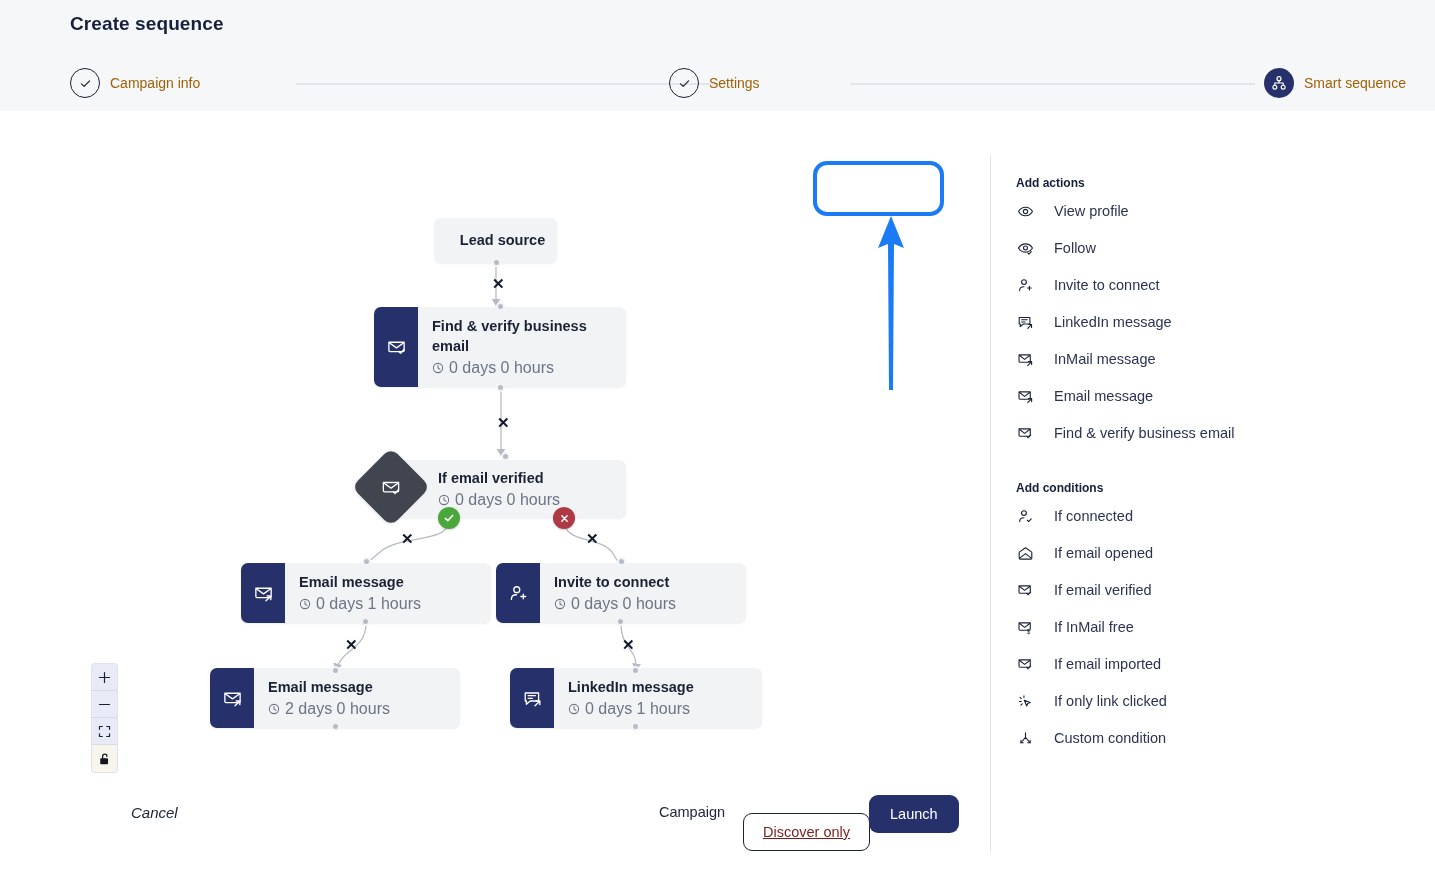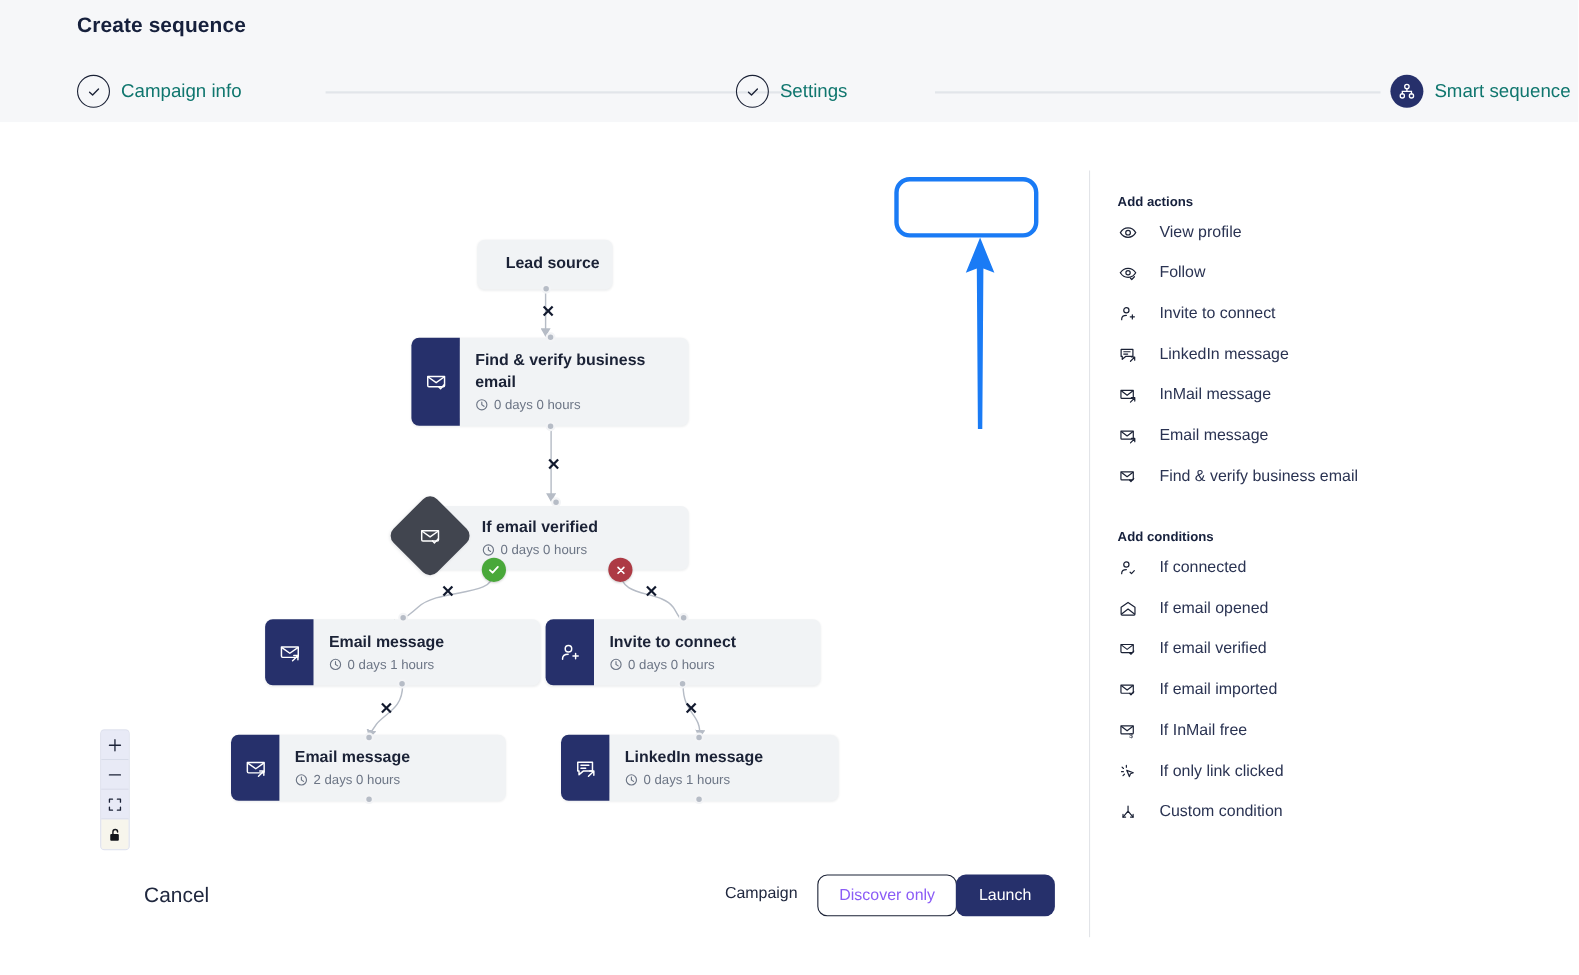--- a/index.html
+++ b/index.html
@@ -28,21 +28,21 @@
     width: 1296px; height: 32px;
   }
   .step { position: absolute; display: flex; align-items: center; gap: 10px; top: 0; }
   .step-circle {
     width: 30px; height: 30px; border-radius: 50%;
     display: flex; align-items: center; justify-content: center;
     flex: 0 0 auto;
   }
   .step-circle.outline { border: 1.4px solid #1b2236; background: transparent; }
   .step-circle.filled { background: #26306b; }
-  .step-label { font-size: 17px; color: #0f766e; white-space: nowrap; }
+  .step-label { font-size: 14px; color: #a16207; white-space: nowrap; }
   .step-line {
     position: absolute; top: 15px; height: 1.5px; background: #e2e5ea;
   }
 
   
   .toolbar { position: absolute; left: 660px; top: 172px; display: flex; align-items: center; gap: 0; }
   .tb-btn {
     display: flex; align-items: center; gap: 10px;
     font-size: 14.5px; color: #20283f;
     background: transparent; border: none; cursor: pointer;
@@ -72,21 +72,21 @@
     overflow: visible;
   }
   .node-icon {
     width: 44px; flex: 0 0 44px;
     background: #26306b; border-radius: 7px 0 0 7px;
     display: flex; align-items: center; justify-content: center;
     color: #ffffff;
   }
   .node-body { flex: 1 1 auto; padding: 10px 14px; display: flex; flex-direction: column; justify-content: center; }
   .node-title { font-size: 14.5px; font-weight: 700; color: #1b2236; line-height: 1.35; }
-  .node-sub { display: flex; align-items: center; gap: 5px; font-size: 12px; color: #6c7585; margin-top: 2px; }
+  .node-sub { display: flex; align-items: center; gap: 5px; font-size: 16px; color: #6c7585; margin-top: 2px; }
 
   .node.plain { justify-content: center; align-items: center; padding: 0; }
   .node.plain .node-title { font-weight: 700; font-size: 14.5px; padding-left: 14px; }
 
   
   .cond-diamond {
     position: absolute; width: 56px; height: 56px;
     background: #41454f; border-radius: 9px;
     transform: rotate(45deg);
     display: flex; align-items: center; justify-content: center;
@@ -136,33 +136,35 @@
     display: flex; align-items: flex-start; gap: 20px;
     height: 37px; cursor: pointer; color: #2a3352; font-size: 14.5px;
   }
   .side-ico { width: 18px; display: flex; align-items: center; justify-content: center; color: #1b2236; flex: 0 0 18px; }
   .side-gap { height: 19px; }
 
   
   .footer { position: absolute; left: 0; top: 795px; width: 990px; height: 60px; }
   .btn-cancel {
     position: absolute; left: 131px; top: 9px;
-    background: none; border: none; font-size: 19px; color: #20283f; cursor: pointer;
+    background: none; border: none; font-size: 15px; color: #20283f; cursor: pointer;
     font-family: "Liberation Sans", sans-serif;
+    font-style: italic;
   }
   .btn-previous {
     position: absolute; left: 659px; top: 9px;
     background: none; border: none; font-size: 14.5px; color: #20283f; cursor: pointer;
     font-family: "Liberation Sans", sans-serif;
   }
   .btn-discover {
-    position: absolute; left: 743px; top: 0px;
+    position: absolute; left: 743px; top: 18px;
     background: #fff; border: 1.4px solid #1b2236; border-radius: 9px;
-    padding: 10px 19px; font-size: 14.5px; color: #8b5cf6; cursor: pointer;
+    padding: 10px 19px; font-size: 14.5px; color: #7f1d1d; cursor: pointer;
     font-family: "Liberation Sans", sans-serif;
+    text-decoration: underline;
   }
   .btn-launch {
     position: absolute; left: 869px; top: 0px;
     background: #26306b; border: none; border-radius: 9px;
     padding: 11px 21px; font-size: 14.5px; color: #fff; cursor: pointer; font-weight: 400;
     font-family: "Liberation Sans", sans-serif;
   }
 </style>
 </head>
 <body>
@@ -533,35 +535,35 @@
             </svg>
         </span>
         <span>If email verified</span>
       </div>
 
       <div class="side-item">
         <span class="side-ico">
           <svg width="17" height="17" viewBox="0 0 20 20">
               <path d="M2.4 4.6h13.2v7.6a1 1 0 0 1-1 1H3.4a1 1 0 0 1-1-1z" fill="none" stroke="#1b2236" stroke-width="1.3" stroke-linejoin="round"></path>
               <path d="M2.7 5 9 9.8 15.3 5" fill="none" stroke="#1b2236" stroke-width="1.3" stroke-linejoin="round"></path>
-              <path d="M11.6 13.4l1.5 1.6 3-3.4" fill="none" stroke="#1b2236" stroke-width="1.3" stroke-linecap="round" stroke-linejoin="round"></path>
-            </svg>
-        </span>
-        <span>If email imported</span>
+              <text x="11.4" y="18" font-size="7.4" font-family="Liberation Sans, sans-serif" fill="#1b2236">$</text>
+            </svg>
+        </span>
+        <span>If InMail free</span>
       </div>
 
       <div class="side-item">
         <span class="side-ico">
           <svg width="17" height="17" viewBox="0 0 20 20">
               <path d="M2.4 4.6h13.2v7.6a1 1 0 0 1-1 1H3.4a1 1 0 0 1-1-1z" fill="none" stroke="#1b2236" stroke-width="1.3" stroke-linejoin="round"></path>
               <path d="M2.7 5 9 9.8 15.3 5" fill="none" stroke="#1b2236" stroke-width="1.3" stroke-linejoin="round"></path>
-              <text x="11.4" y="18" font-size="7.4" font-family="Liberation Sans, sans-serif" fill="#1b2236">$</text>
-            </svg>
-        </span>
-        <span>If InMail free</span>
+              <path d="M11.6 13.4l1.5 1.6 3-3.4" fill="none" stroke="#1b2236" stroke-width="1.3" stroke-linecap="round" stroke-linejoin="round"></path>
+            </svg>
+        </span>
+        <span>If email imported</span>
       </div>
 
       <div class="side-item">
         <span class="side-ico">
           <svg width="17" height="17" viewBox="0 0 20 20">
               <path d="M8.6 8.6l7 2.6-3 1.1-1.2 3z" fill="none" stroke="#1b2236" stroke-width="1.3" stroke-linejoin="round"></path>
               <path d="M8.2 3.4v2 M3.6 5.2l1.5 1.4 M3 10h2 M4.6 14.2l1.5-1.4" stroke="#1b2236" stroke-width="1.3" stroke-linecap="round"></path>
             </svg>
         </span>
         <span>If only link clicked</span>

